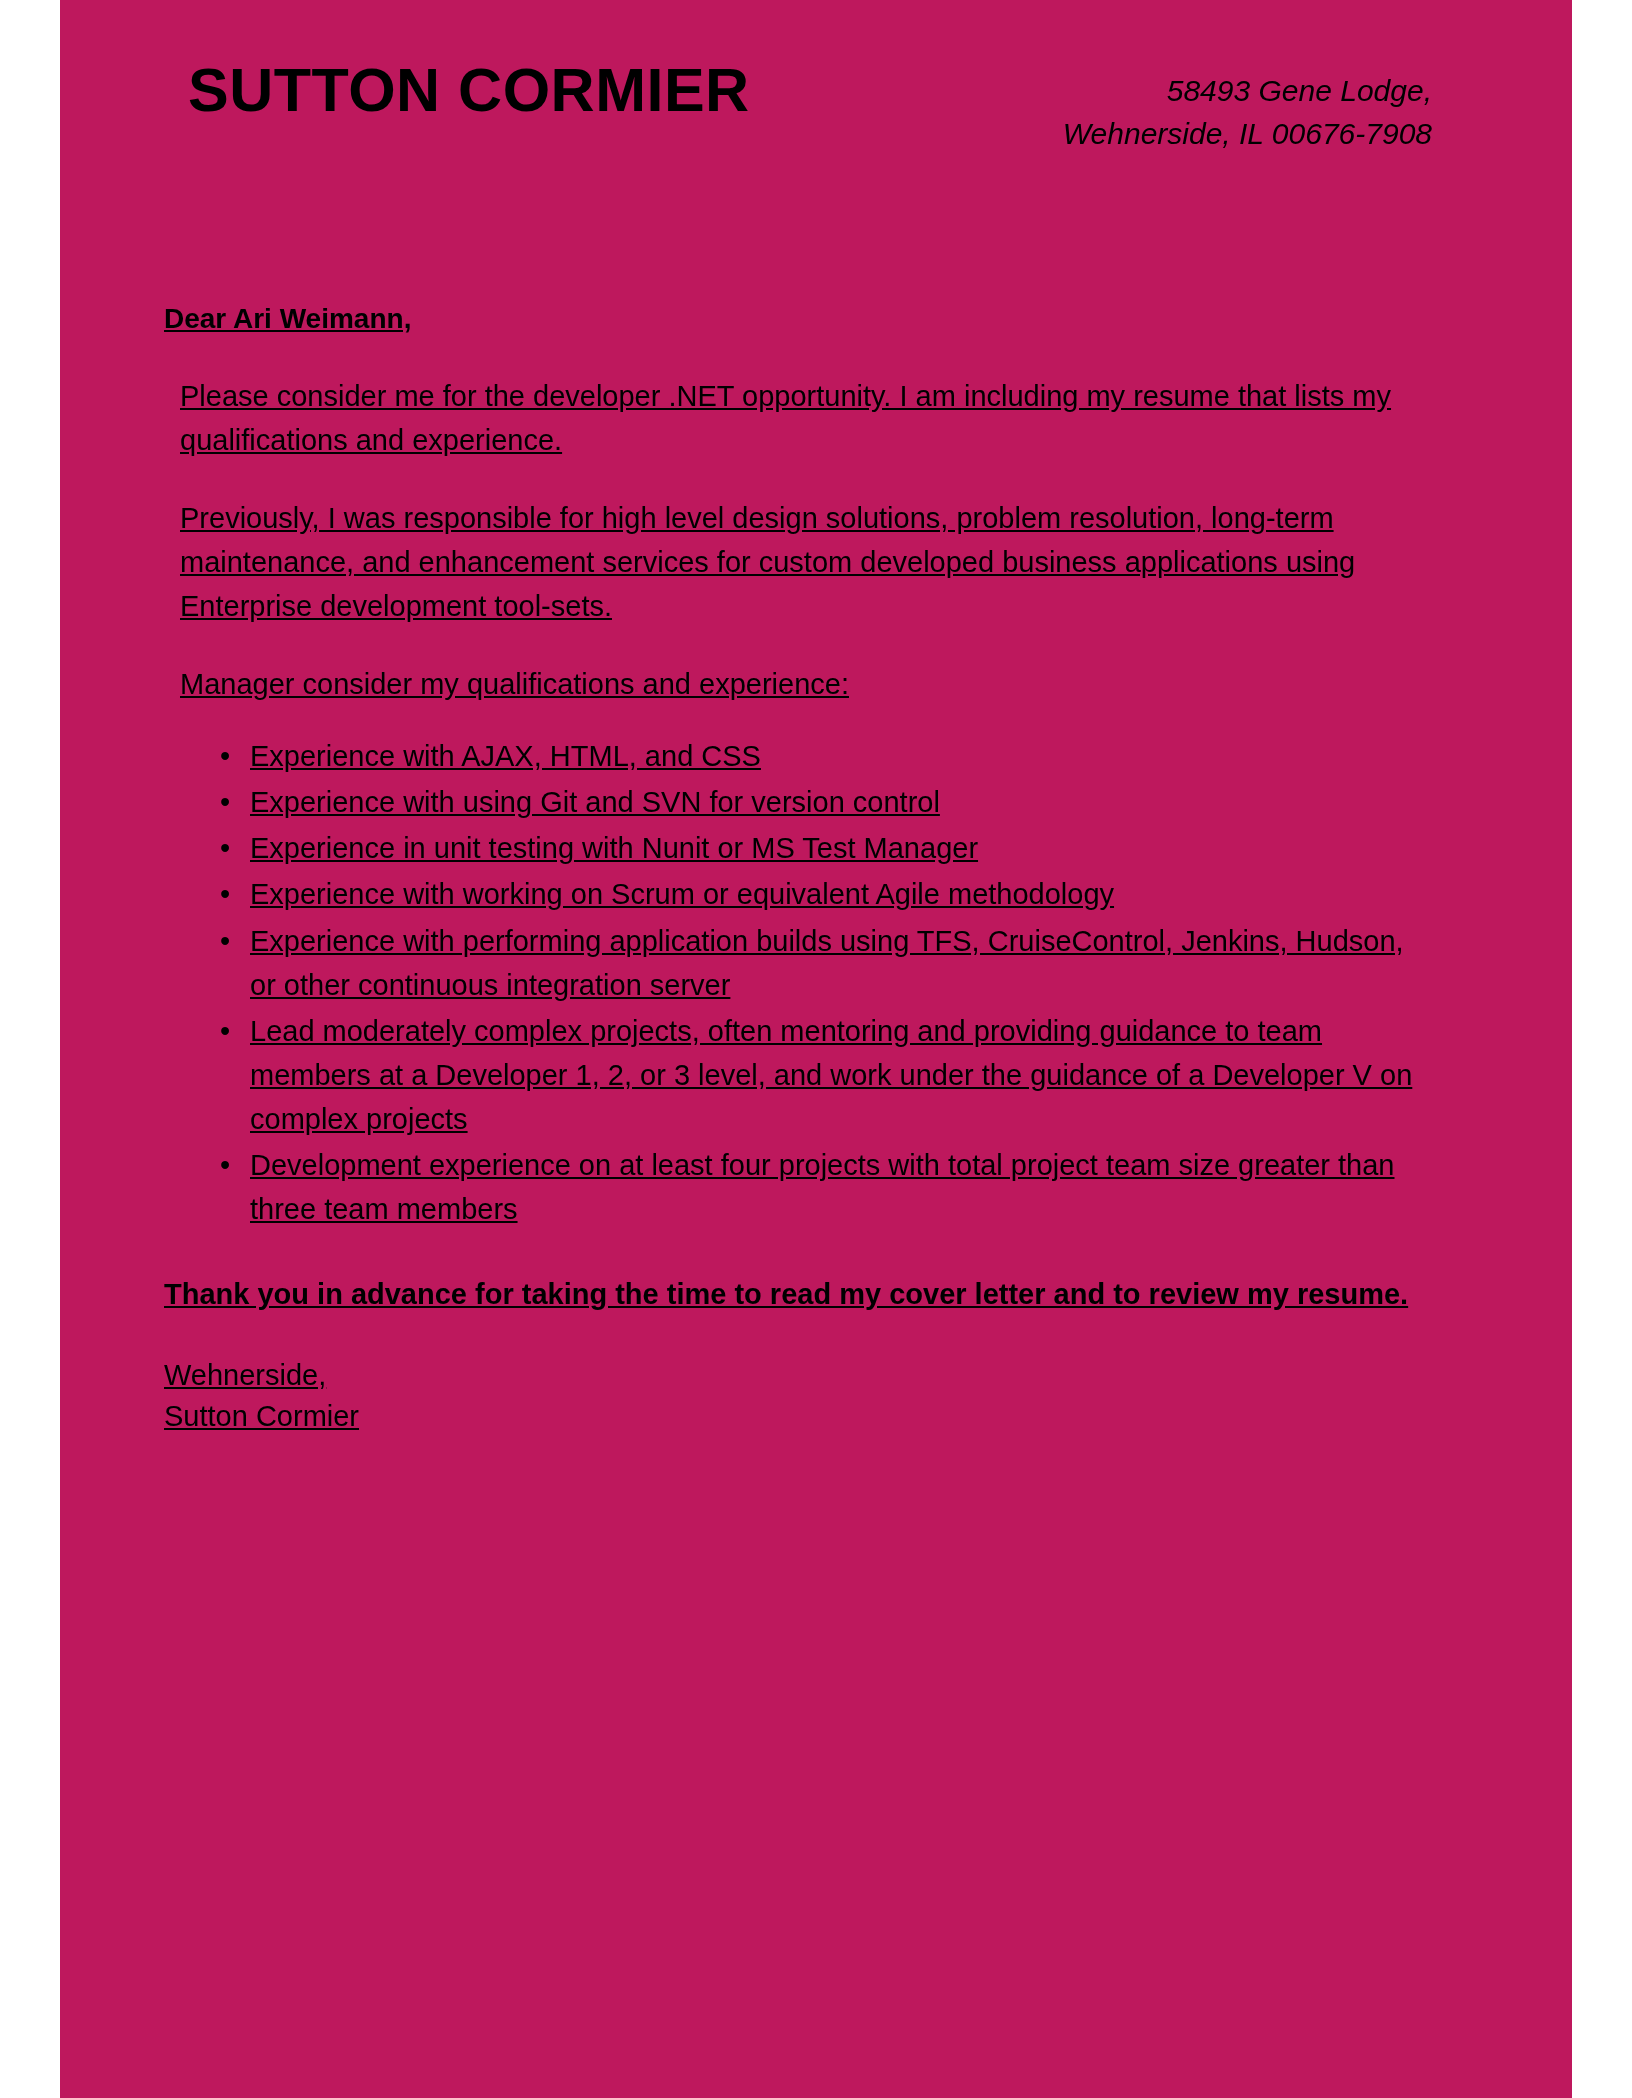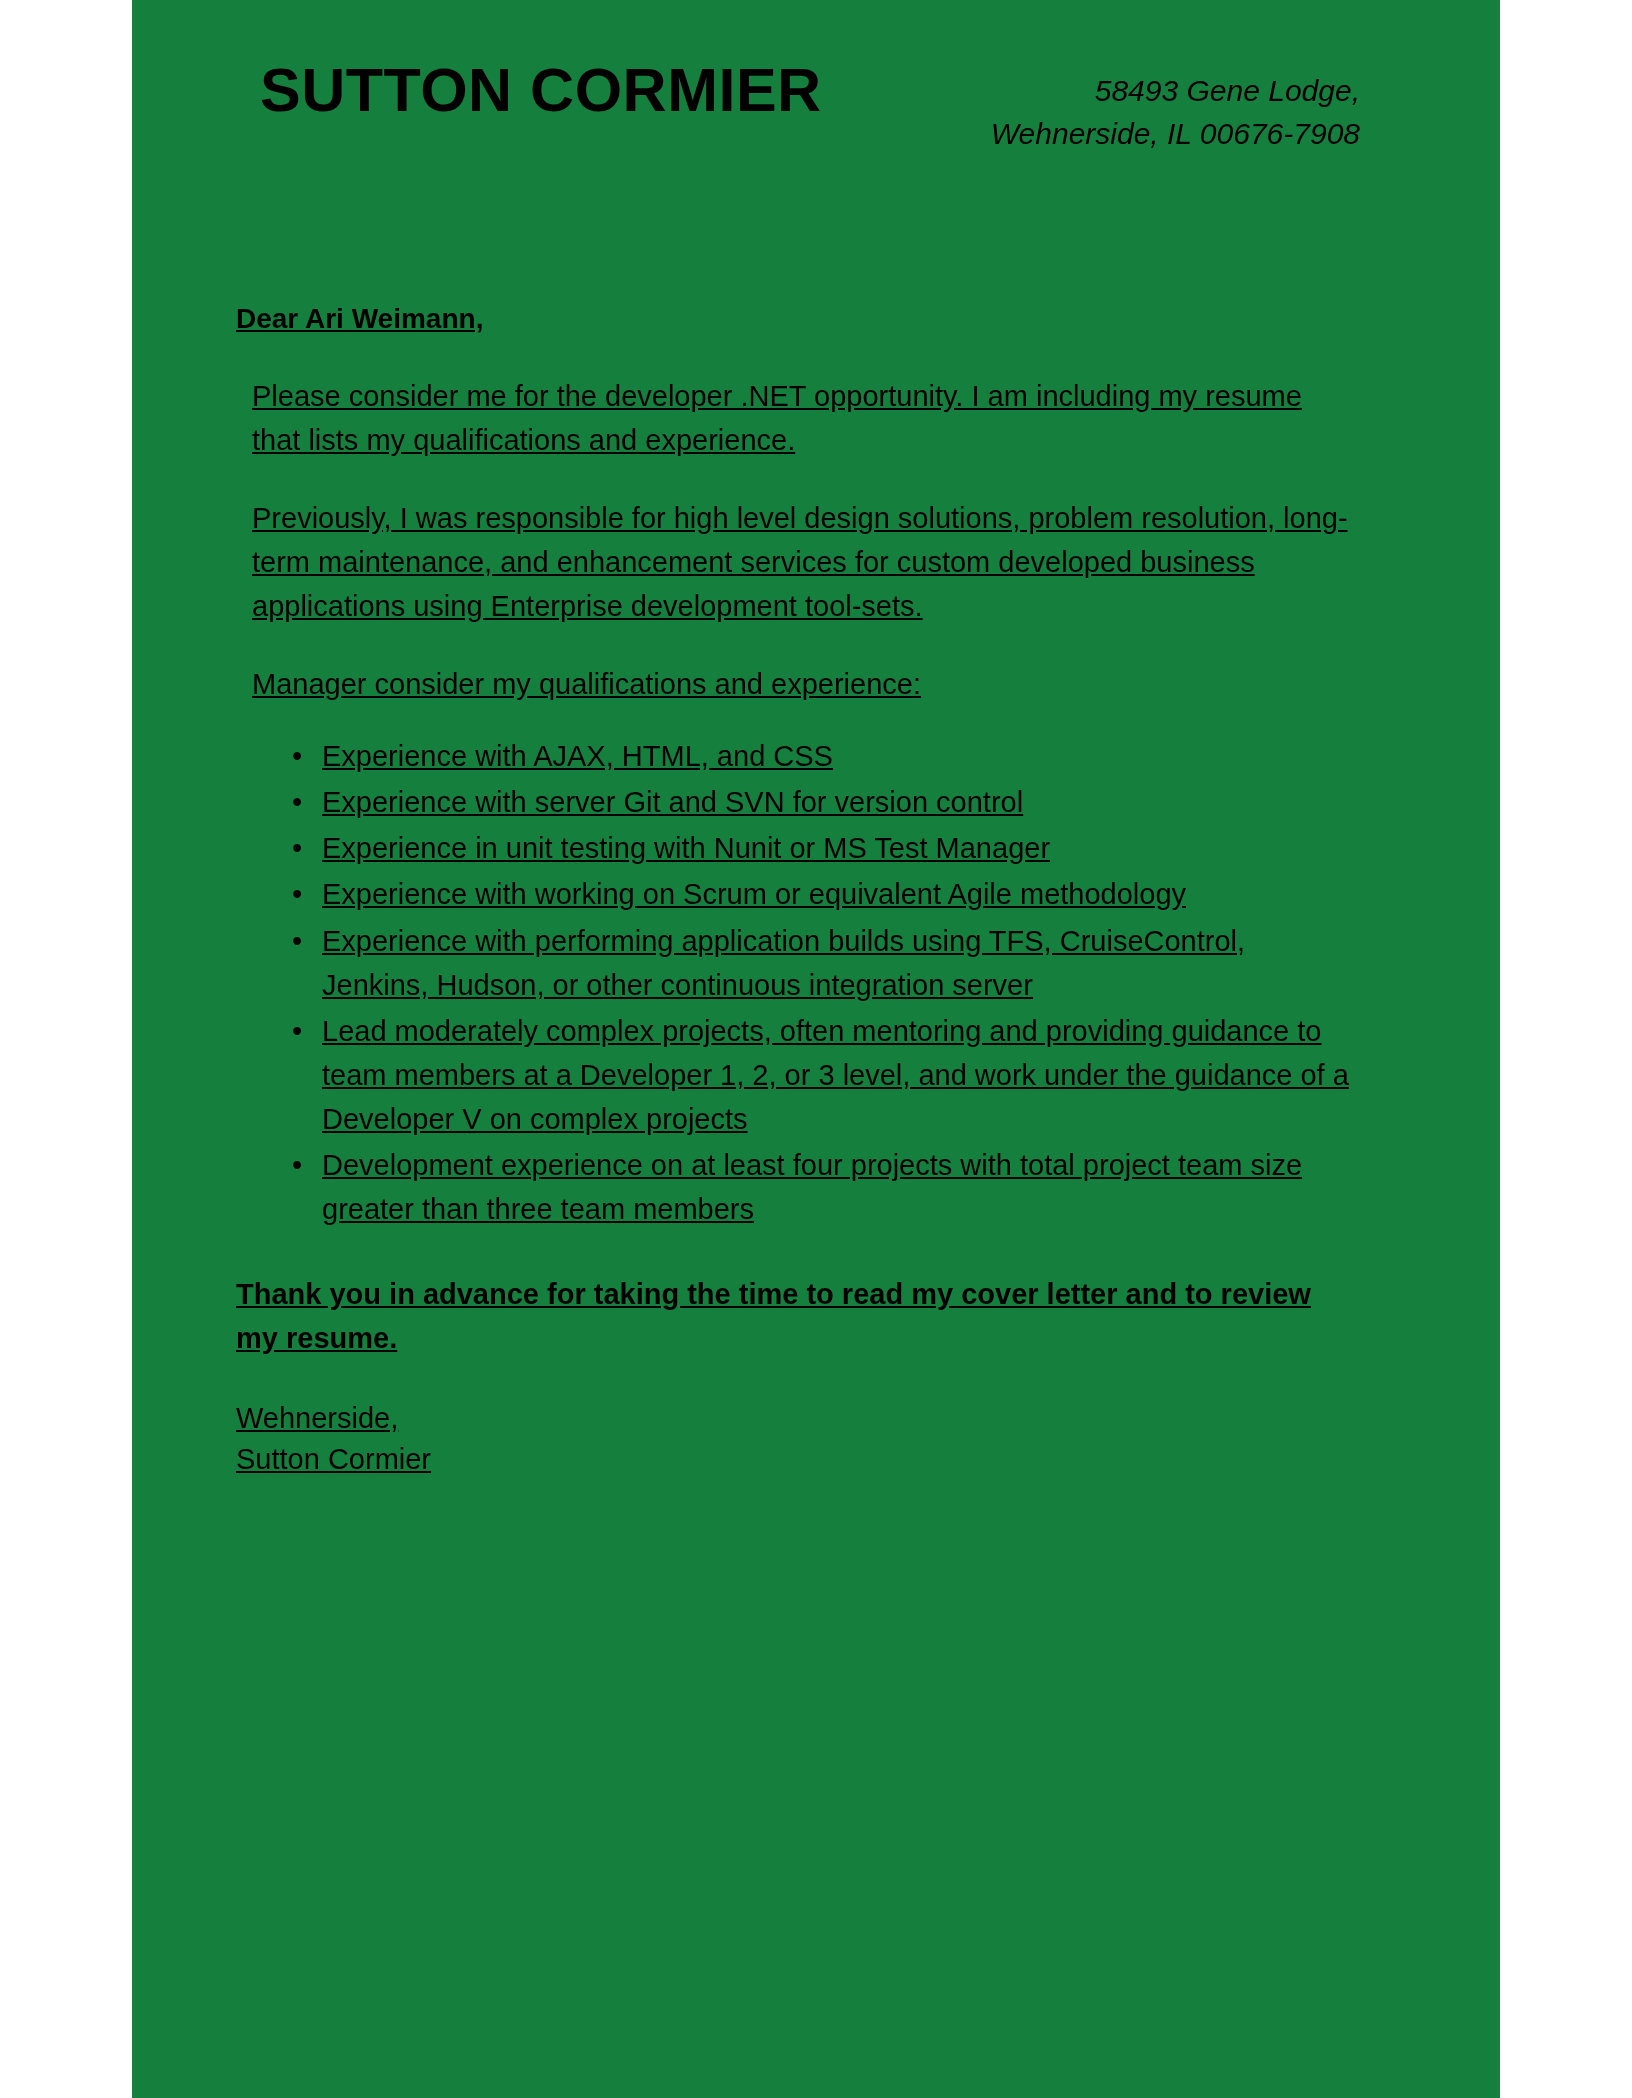--- a/index.html
+++ b/index.html
@@ -2,23 +2,23 @@
 <html><head>
 <meta charset="utf-8">
 <style>
   html, body {
     margin: 0;
     padding: 0;
     background: #ffffff;
   }
   .page {
     position: relative;
-    width: 1368px;
+    width: 1512px;
     height: 2098px;
-    background: #15803d;
+    background: #be185d;
     margin: 0 auto;
     font-family: "Liberation Sans", sans-serif;
     color: #000000;
     box-sizing: border-box;
   }
   .header {
     display: flex;
     align-items: flex-start;
     justify-content: space-between;
     padding: 58px 140px 0 128px;
@@ -112,21 +112,21 @@
     <div class="salutation">Dear Ari Weimann,</div>
 
     <p class="para">Please consider me for the developer .NET opportunity. I am including my resume that lists my qualifications and experience.</p>
 
     <p class="para">Previously, I was responsible for high level design solutions, problem resolution, long-term maintenance, and enhancement services for custom developed business applications using Enterprise development tool-sets.</p>
 
     <p class="para">Manager consider my qualifications and experience:</p>
 
     <ul class="qual-list">
       <li>Experience with AJAX, HTML, and CSS</li>
-      <li>Experience with server Git and SVN for version control</li>
+      <li>Experience with using Git and SVN for version control</li>
       <li>Experience in unit testing with Nunit or MS Test Manager</li>
       <li>Experience with working on Scrum or equivalent Agile methodology</li>
       <li>Experience with performing application builds using TFS, CruiseControl, Jenkins, Hudson, or other continuous integration server</li>
       <li>Lead moderately complex projects, often mentoring and providing guidance to team members at a Developer 1, 2, or 3 level, and work under the guidance of a Developer V on complex projects</li>
       <li>Development experience on at least four projects with total project team size greater than three team members</li>
     </ul>
 
     <div class="closing-bold">Thank you in advance for taking the time to read my cover letter and to review my resume.</div>
 
     <div class="signoff">

